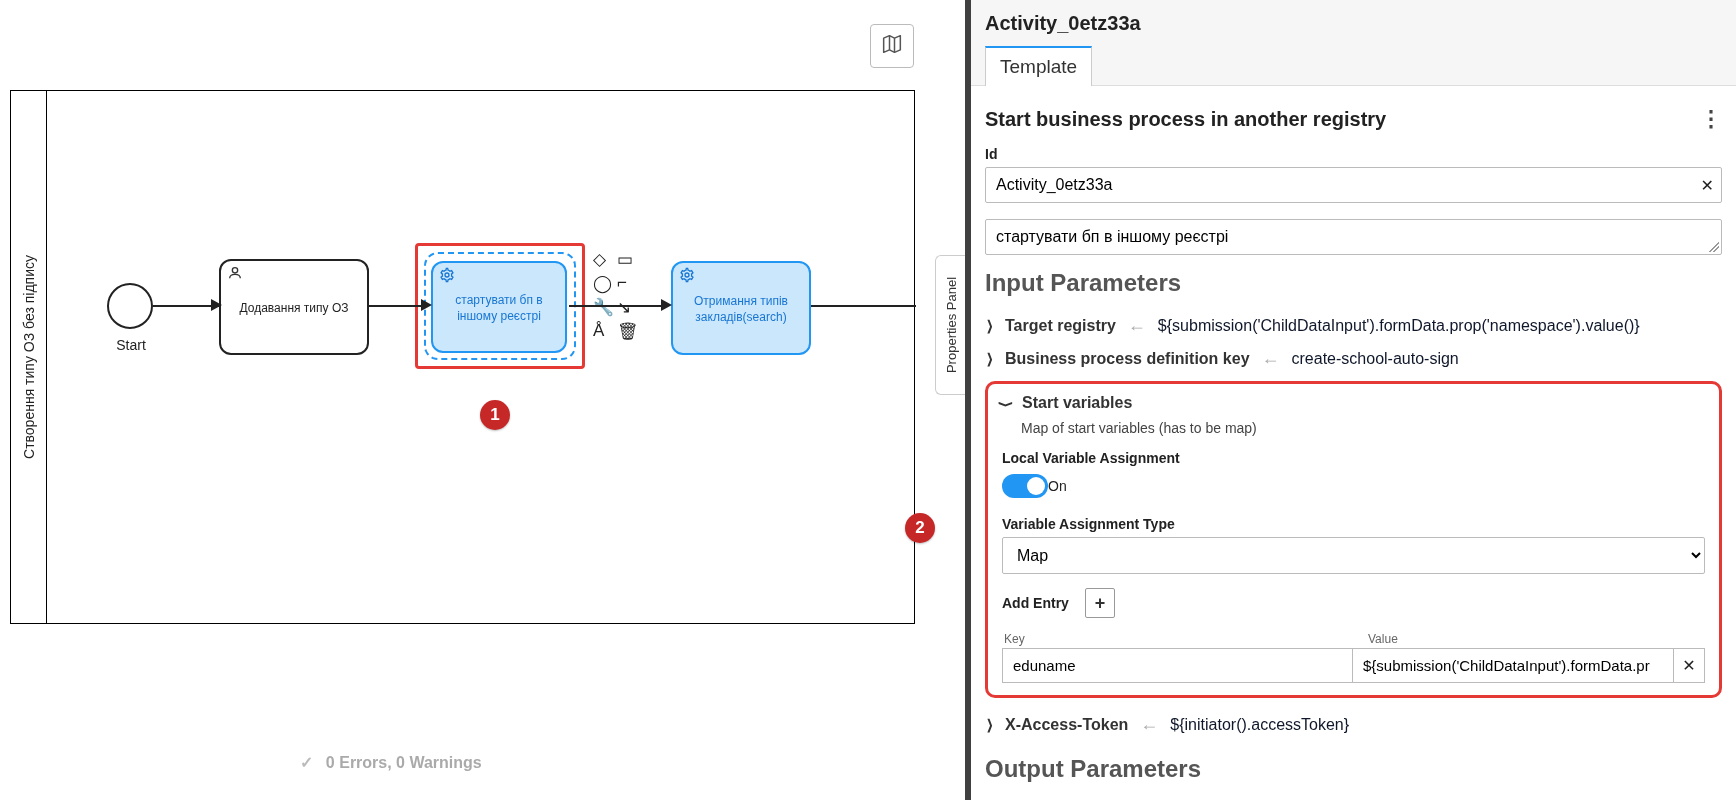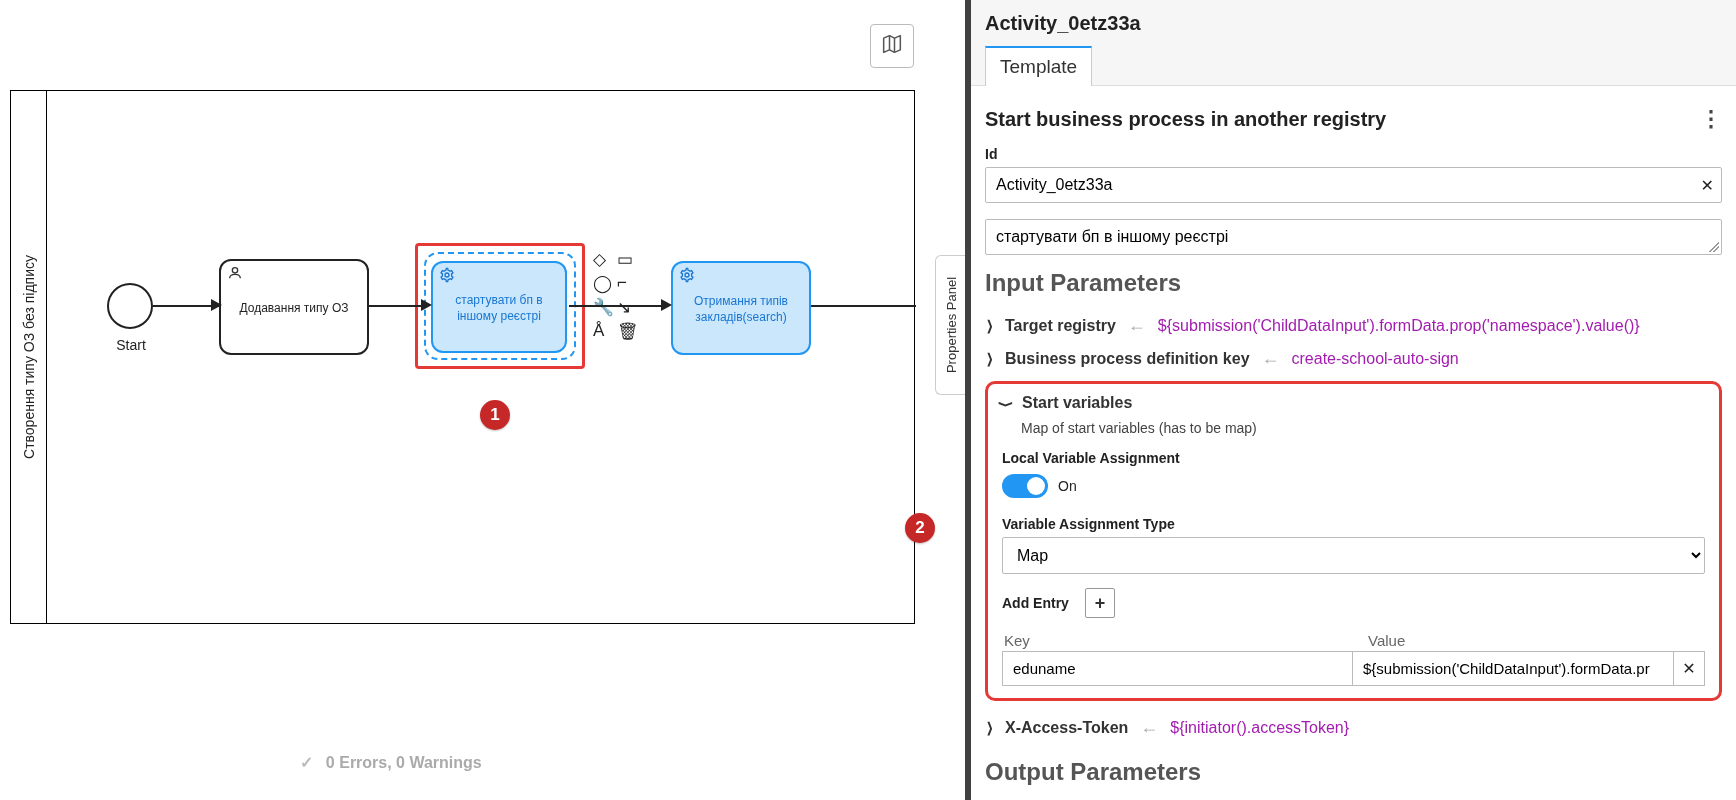--- a/index.html
+++ b/index.html
@@ -212,29 +212,29 @@
   }
   .chevron {
     display:inline-block;
     width:8px;
     transform: scaleX(0.6);
     font-size:13px; color:#333; font-weight:bold;
   }
   .chevron.open { transform: rotate(90deg) scaleX(0.6); }
   .param-name { font-weight:bold; color:#333; }
   .param-arrow { color:#aaa; font-size:18px; }
-  .param-value { color:#a21caf; }
+  .param-value { color:#0f172a; }
   .red-box {
     border:3px solid #e53935;
     border-radius:10px;
     padding:10px 14px 12px;
     margin:6px 0 10px;
   }
   .desc-small { color:#444; font-size:14px; margin:2px 0 14px 19px; }
-  .toggle-wrap { display:flex; align-items:center; gap:10px; margin: 8px 0 18px; }
+  .toggle-wrap { display:flex; align-items:center; gap:0; margin: 8px 0 18px; }
   .toggle {
     width:46px; height:24px; border-radius:12px;
     background:#2196f3; position:relative;
   }
   .toggle .knob {
     position:absolute; right:3px; top:3px;
     width:18px; height:18px; border-radius:50%;
     background:#fff;
   }
   .select {
@@ -244,21 +244,21 @@
     appearance: auto;
   }
   .add-entry { display:flex; align-items:center; gap:16px; margin:14px 0; }
   .plus-btn {
     width:30px; height:30px;
     border:1px solid #999; border-radius:2px;
     display:flex;align-items:center;justify-content:center;
     font-size:18px; font-weight:bold; color:#333;
     background:#fff;
   }
-  .kv-head { display:flex; gap:14px; color:#666; font-size:15px; padding:0 2px 2px; }
+  .kv-head { display:flex; gap:14px; color:#666; font-size:12px; padding:0 2px 2px; }
   .kv-head .kcol { flex:0 0 350px; }
   .kv-head .vcol { flex:1; }
   .kv-row { display:flex; gap:0; align-items:stretch; }
   .kv-row input {
     border:1px solid #bbb; padding:8px 10px; font-size:15px; font-family:inherit;
   }
   .kv-row .kcol { flex:0 0 350px; border-right:none; }
   .kv-row .vcol { flex:1; min-width:0; border-right:none; }
   .kv-row .xcol {
     width:32px;

